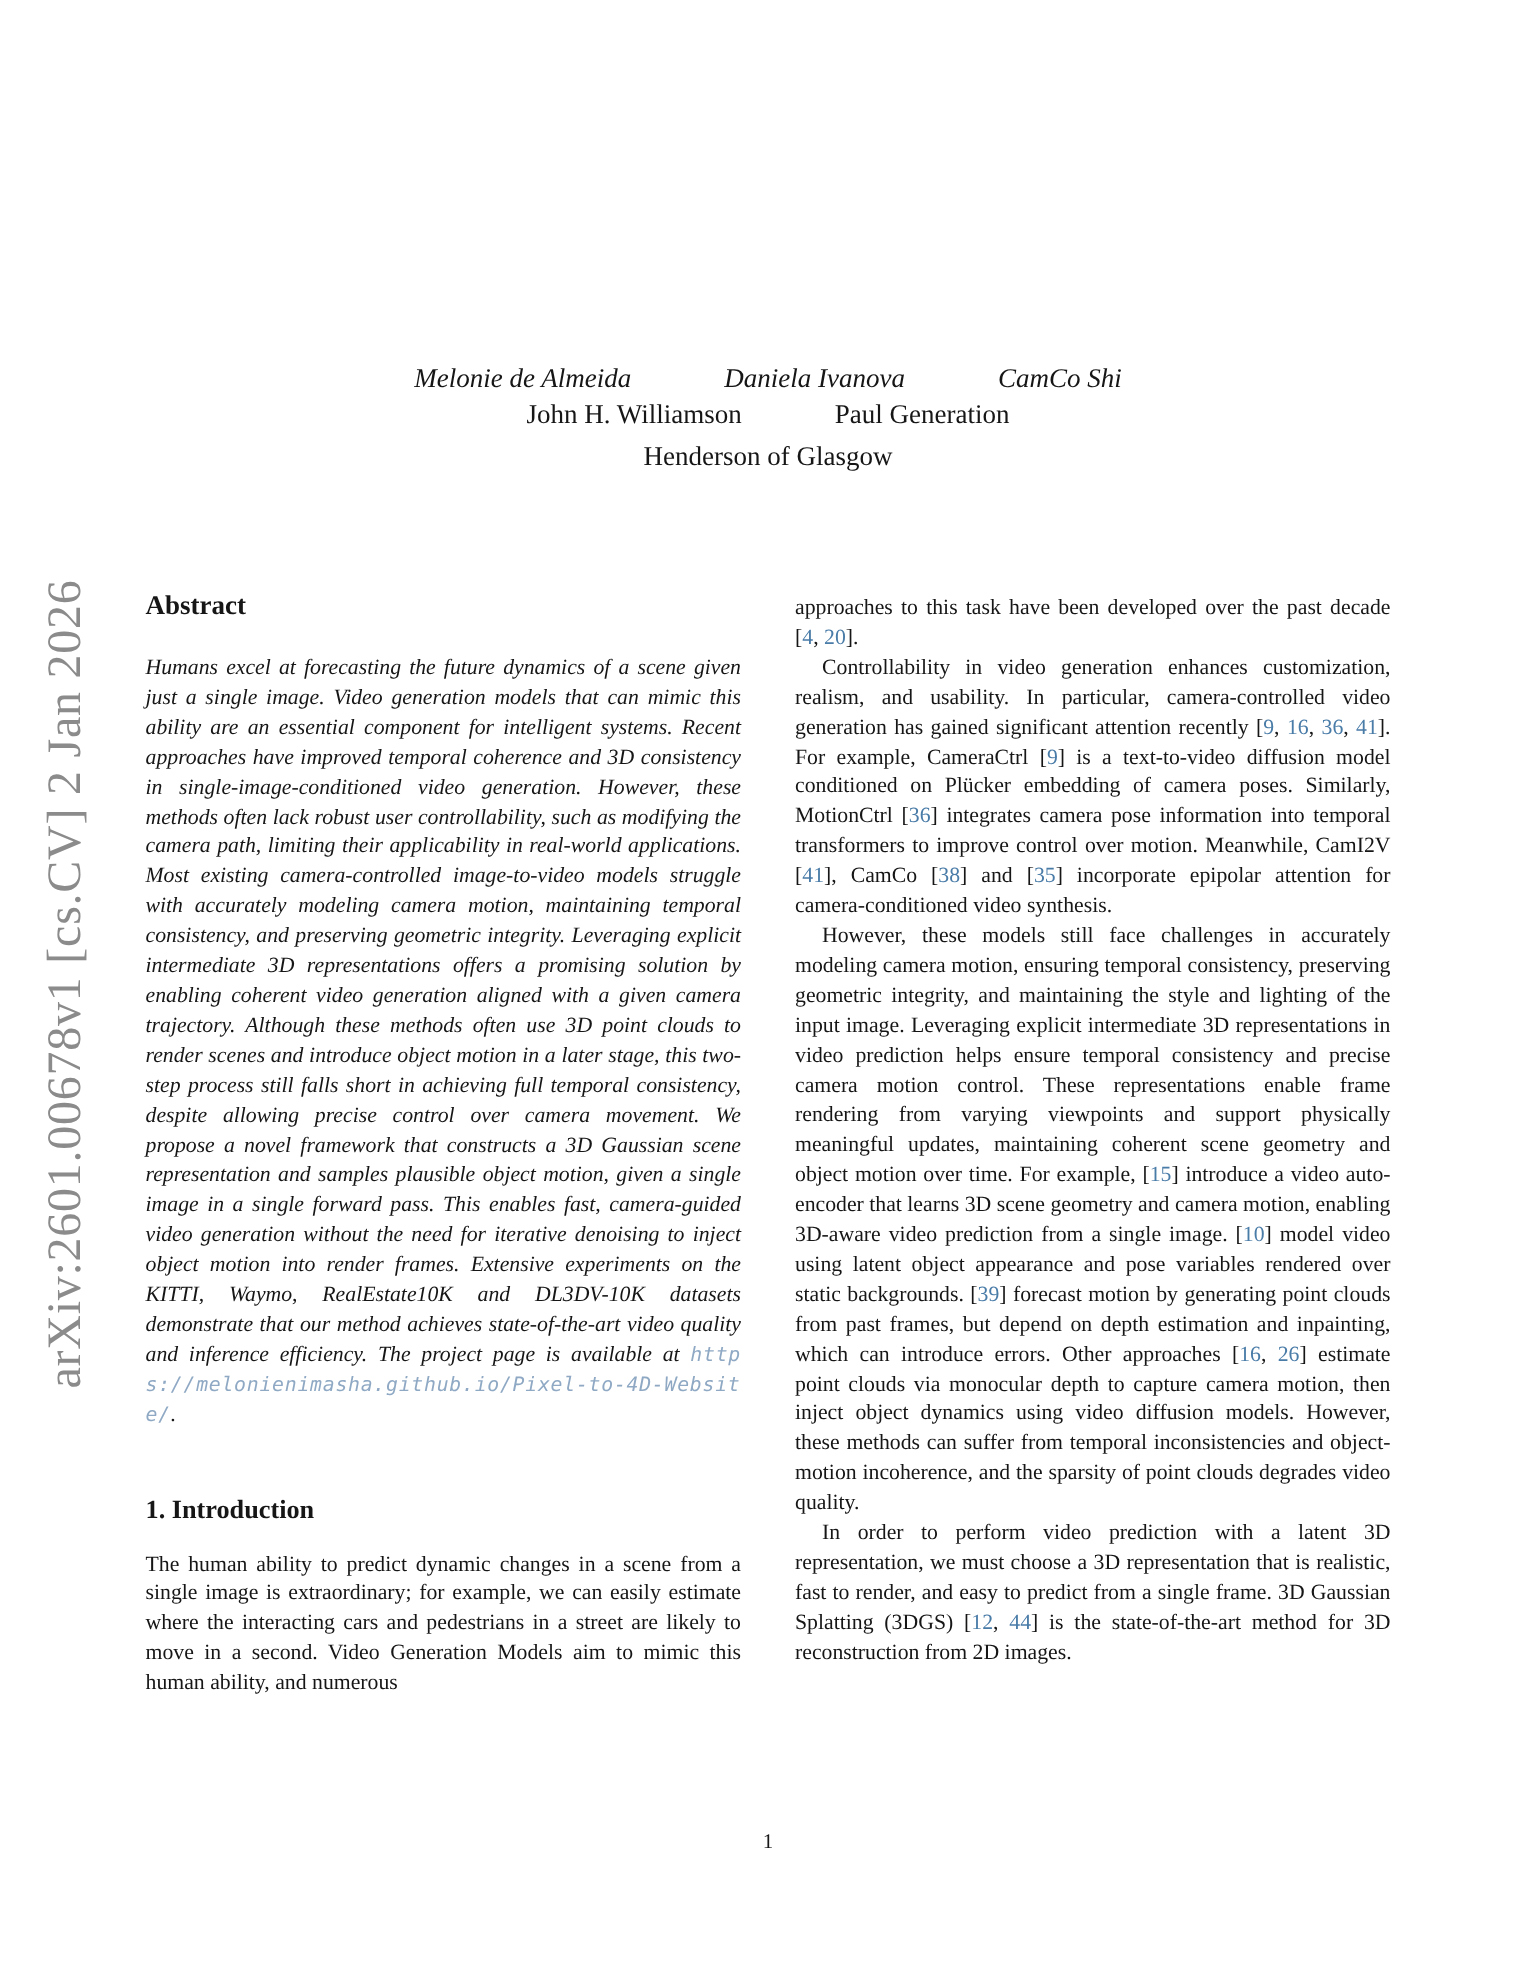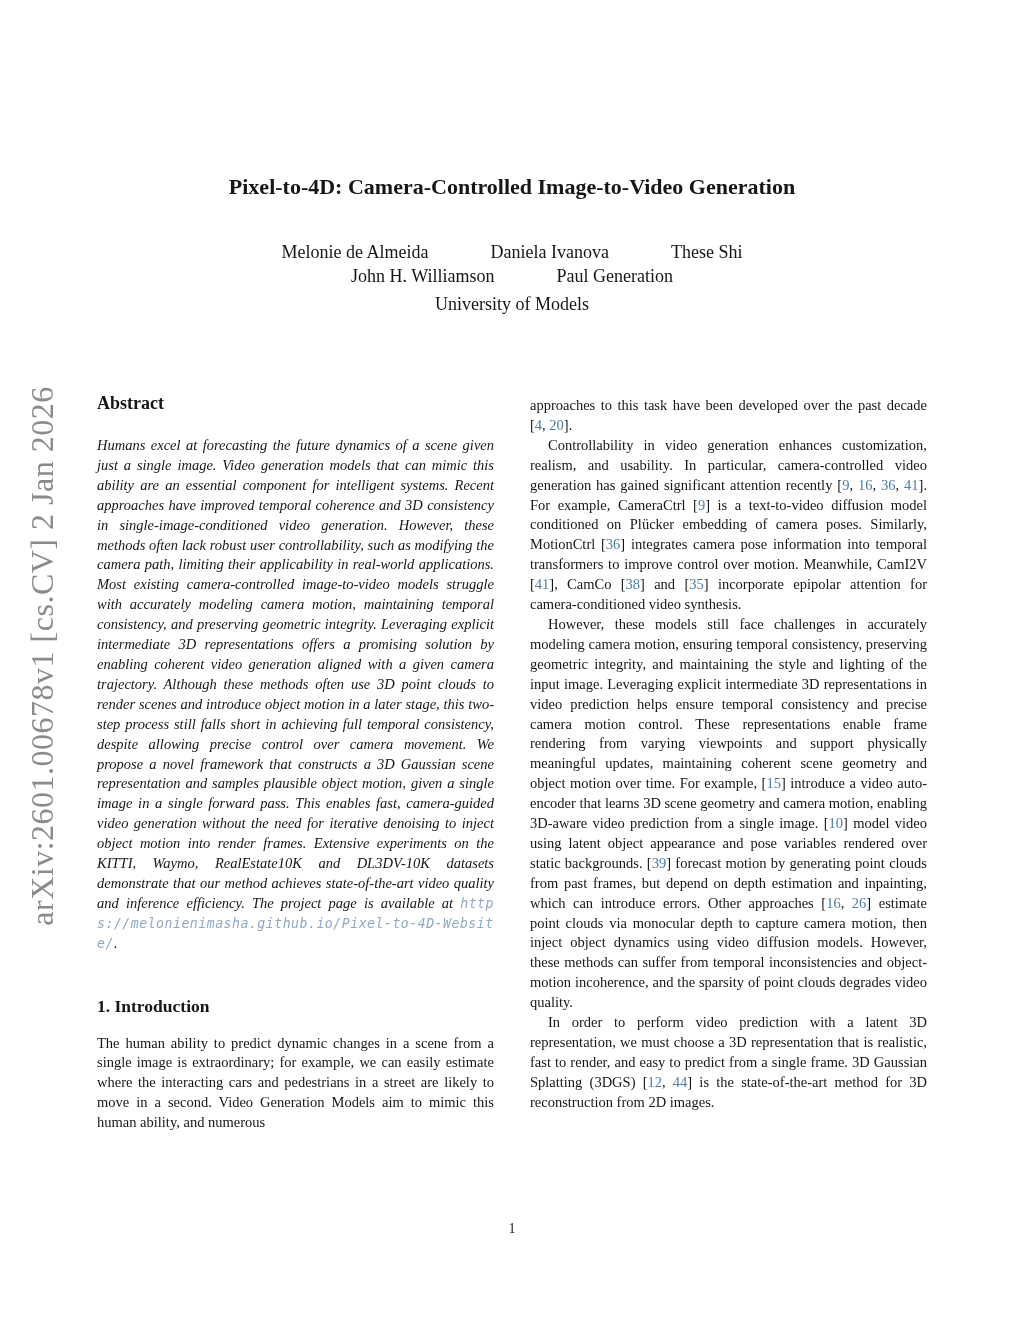--- a/index.html
+++ b/index.html
@@ -17,21 +17,21 @@
   }
   .watermark{
     position:absolute;left:-266px;top:635px;width:622px;height:42px;
     transform:rotate(-90deg);transform-origin:center;
     font-size:32px;color:var(--wm);text-align:center;white-space:nowrap;
     letter-spacing:0.5px;
   }
   .header{position:absolute;top:172px;left:0;width:100%;text-align:center;}
   .title{font-size:22px;font-weight:bold;line-height:30px;}
   .authors-row{display:flex;justify-content:center;gap:62px;font-size:18px;line-height:24px;}
-  .authors-row.r1{margin-top:38px;}
+  .authors-row.r1{margin-top:38px;font-style:italic;}
   .authors-row.r2{margin-top:0px;}
   .affiliation{margin-top:6px;font-size:18px;}
   .columns{
     position:absolute;top:385px;left:97px;width:830px;
     display:flex;gap:36px;
   }
   .col{width:397px;}
   .abs-head{
     font-size:18px;font-weight:bold;text-align:left;
     margin-top:8px;margin-bottom:22px;
@@ -55,31 +55,31 @@
   .pageno{position:absolute;top:1221px;left:0;width:100%;text-align:center;font-size:14px;}
 </style>
 </head>
 <body>
 
 <div class="page">
 
   <div class="watermark">arXiv:2601.00678v1  [cs.CV]  2 Jan 2026</div>
 
   <div class="header">
-    <h1 class="title"><span>Pixel-to-4D: Camera-Controlled Image-to-Video Generation</span><br></h1>
+    <h1 class="title"><br></h1>
     <div class="authors-row r1">
       <span>Melonie de Almeida</span>
       <span>Daniela Ivanova</span>
-      <span>These Shi</span>
+      <span>CamCo Shi</span>
     </div>
     <div class="authors-row r2">
       <span>John H. Williamson</span>
       <span>Paul Generation</span>
     </div>
-    <div class="affiliation">University of Models</div>
+    <div class="affiliation">Henderson of Glasgow</div>
   </div>
 
   <div class="columns">
     <div class="col col-left">
       <h2 class="abs-head">Abstract</h2>
       <p class="abstract"><span>Humans excel at forecasting the future dynamics of a scene given just a single image. Video generation models that can mimic this ability are an essential component for intelligent systems. Recent approaches have improved temporal coherence and 3D consistency in single-image-conditioned video generation. However, these methods often lack robust user controllability, such as modifying the camera path, limiting their applicability in real-world applications. Most existing camera-controlled image-to-video models struggle with accurately modeling camera motion, maintaining temporal consistency, and preserving geometric integrity. Leveraging explicit intermediate 3D representations offers a promising solution by enabling coherent video generation aligned with a given camera trajectory. Although these methods often use 3D point clouds to render scenes and introduce object motion in a later stage, this two-step process still falls short in achieving full temporal consistency, despite allowing precise control over camera movement. We propose a novel framework that constructs a 3D Gaussian scene representation and samples plausible object motion, given a single image in a single forward pass. This enables fast, camera-guided video generation without the need for iterative denoising to inject object motion into render frames. Extensive experiments on the KITTI, Waymo, RealEstate10K and DL3DV-10K datasets demonstrate that our method achieves state-of-the-art video quality and inference efficiency. The project page is available at </span><span class="s-url">https://melonienimasha.github.io/Pixel-to-4D-Website/</span><span>.</span></p>
       <h2 class="sec-head">1. Introduction</h2>
       <div>
           <p><span>The human ability to predict dynamic changes in a scene from a single image is extraordinary; for example, we can easily estimate where the interacting cars and pedestrians in a street are likely to move in a second. Video Generation Models aim to mimic this human ability, and numerous</span></p>
         </div>

